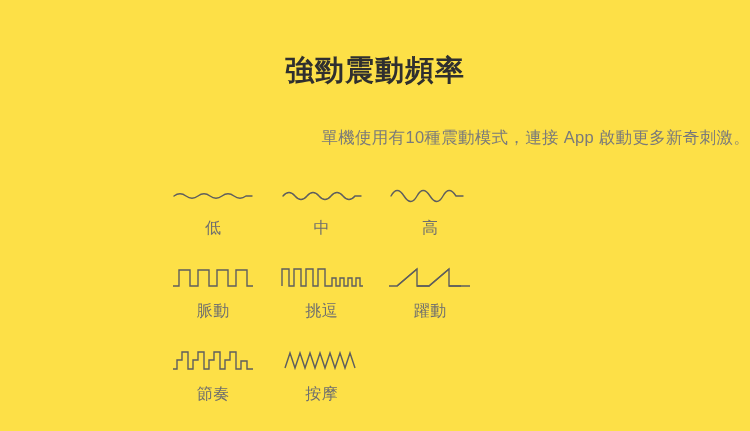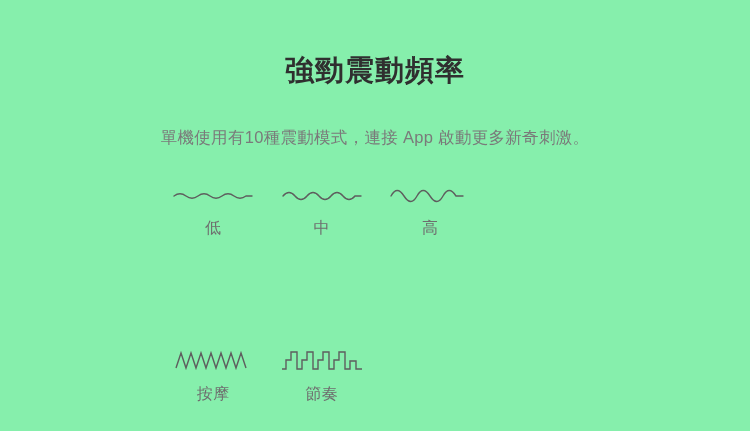--- a/index.html
+++ b/index.html
@@ -10,40 +10,40 @@
     width: 750px;
     height: 431px;
     background: #ffffff;
     font-family: "Liberation Sans", "DejaVu Sans", sans-serif;
     overflow: hidden;
   }
   .page {
     position: relative;
     width: 750px;
     height: 431px;
-    background: #86efac;
+    background: #fde047;
   }
   .title {
     position: absolute;
     top: 50px;
     left: 0;
     width: 750px;
     text-align: center;
     font-size: 29px;
     line-height: 40px;
     font-weight: 700;
     color: #2f2f2f;
     letter-spacing: 1px;
   }
   .subtitle {
     position: absolute;
     top: 124px;
     left: 0;
     width: 750px;
-    text-align: center;
+    text-align: right;
     font-size: 16.5px;
     line-height: 26px;
     font-weight: 400;
     color: #7a7a7a;
     letter-spacing: 0.3px;
   }
   .modes-grid {
     position: absolute;
     top: 178px;
     left: 159px;
@@ -120,45 +120,71 @@
           </svg>
         </span>
         <span class="mode-label">高</span>
       </div>
 
 
     </div>
 
     <div class="mode-row">
 
+      <div class="mode-cell">
+        <span class="mode-icon">
+          <svg viewBox="0 0 90 34" xmlns="http://www.w3.org/2000/svg">
+            <path d="M5 25 L11 25 L11 9 L22 9 L22 25 L30 25 L30 9 L41 9 L41 25 L49 25 L49 9 L60 9 L60 25 L68 25 L68 9 L79 9 L79 25 L85 25" fill="none" stroke="#5e5e5e" stroke-width="1.4" stroke-linejoin="miter" stroke-linecap="butt"></path>
+          </svg>
+        </span>
+        <span class="mode-label">脈動</span>
+      </div>
 
 
+      <div class="mode-cell">
+        <span class="mode-icon">
+          <svg viewBox="0 0 90 34" xmlns="http://www.w3.org/2000/svg">
+            <path d="M5 25 L5 8 L12 8 L12 25 L17 25 L17 8 L24 8 L24 25 L29 25 L29 8 L36 8 L36 25 L41 25 L41 8 L48 8 L48 25
+                     L55 25 L55 17 L59 17 L59 25 L63 25 L63 17 L67 17 L67 25 L71 25 L71 17 L75 17 L75 25 L79 25 L79 17 L83 17 L83 25 L86 25" fill="none" stroke="#5e5e5e" stroke-width="1.4" stroke-linejoin="miter" stroke-linecap="butt"></path>
+          </svg>
+        </span>
+        <span class="mode-label">挑逗</span>
+      </div>
 
+      <div class="mode-cell">
+        <span class="mode-icon">
+          <svg viewBox="0 0 90 34" xmlns="http://www.w3.org/2000/svg">
+            <path d="M4 25 L12 25 L32 8 L32 25 L44 25 L44 25 L64 8 L64 25 L76 25 L76 25 L85 25" fill="none" stroke="#5e5e5e" stroke-width="1.4" stroke-linejoin="miter" stroke-linecap="butt"></path>
+            <path d="M12 25 L32 8 M32 25 L44 25 L64 8 M64 25 L76 25" fill="none" stroke="#5e5e5e" stroke-width="1.4" stroke-linejoin="miter" stroke-linecap="butt"></path>
+          </svg>
+        </span>
+        <span class="mode-label">躍動</span>
+      </div>
 
     </div>
 
     <div class="mode-row">
-
-      <div class="mode-cell">
-        <span class="mode-icon">
-          <svg viewBox="0 0 90 34" xmlns="http://www.w3.org/2000/svg">
-            <path d="M8 24 L13 9 L18 24 L23 9 L28 24 L33 9 L38 24 L43 9 L48 24 L53 9 L58 24 L63 9 L68 24 L73 9 L78 24" fill="none" stroke="#5e5e5e" stroke-width="1.4" stroke-linejoin="miter" stroke-linecap="butt"></path>
-          </svg>
-        </span>
-        <span class="mode-label">按摩</span>
-      </div>
 
       <div class="mode-cell">
         <span class="mode-icon">
           <svg viewBox="0 0 90 34" xmlns="http://www.w3.org/2000/svg">
             <path d="M5 25 L9 25 L9 16 L14 16 L14 8 L20 8 L20 25 L25 25 L25 16 L30 16 L30 8 L36 8 L36 25
                      L41 25 L41 16 L46 16 L46 8 L52 8 L52 25 L57 25 L57 16 L62 16 L62 8 L68 8 L68 25 L73 25 L73 17 L79 17 L79 25 L85 25" fill="none" stroke="#5e5e5e" stroke-width="1.4" stroke-linejoin="miter" stroke-linecap="butt"></path>
           </svg>
         </span>
         <span class="mode-label">節奏</span>
+      </div>
+
+      <div class="mode-cell">
+        <span class="mode-icon">
+          <svg viewBox="0 0 90 34" xmlns="http://www.w3.org/2000/svg">
+            <path d="M8 24 L13 9 L18 24 L23 9 L28 24 L33 9 L38 24 L43 9 L48 24 L53 9 L58 24 L63 9 L68 24 L73 9 L78 24" fill="none" stroke="#5e5e5e" stroke-width="1.4" stroke-linejoin="miter" stroke-linecap="butt"></path>
+          </svg>
+        </span>
+        <span class="mode-label">按摩</span>
       </div>
 
       <div class="mode-cell"></div>
       <div class="mode-cell"></div>
 
     </div>
 
   </div>
 
 </div>

